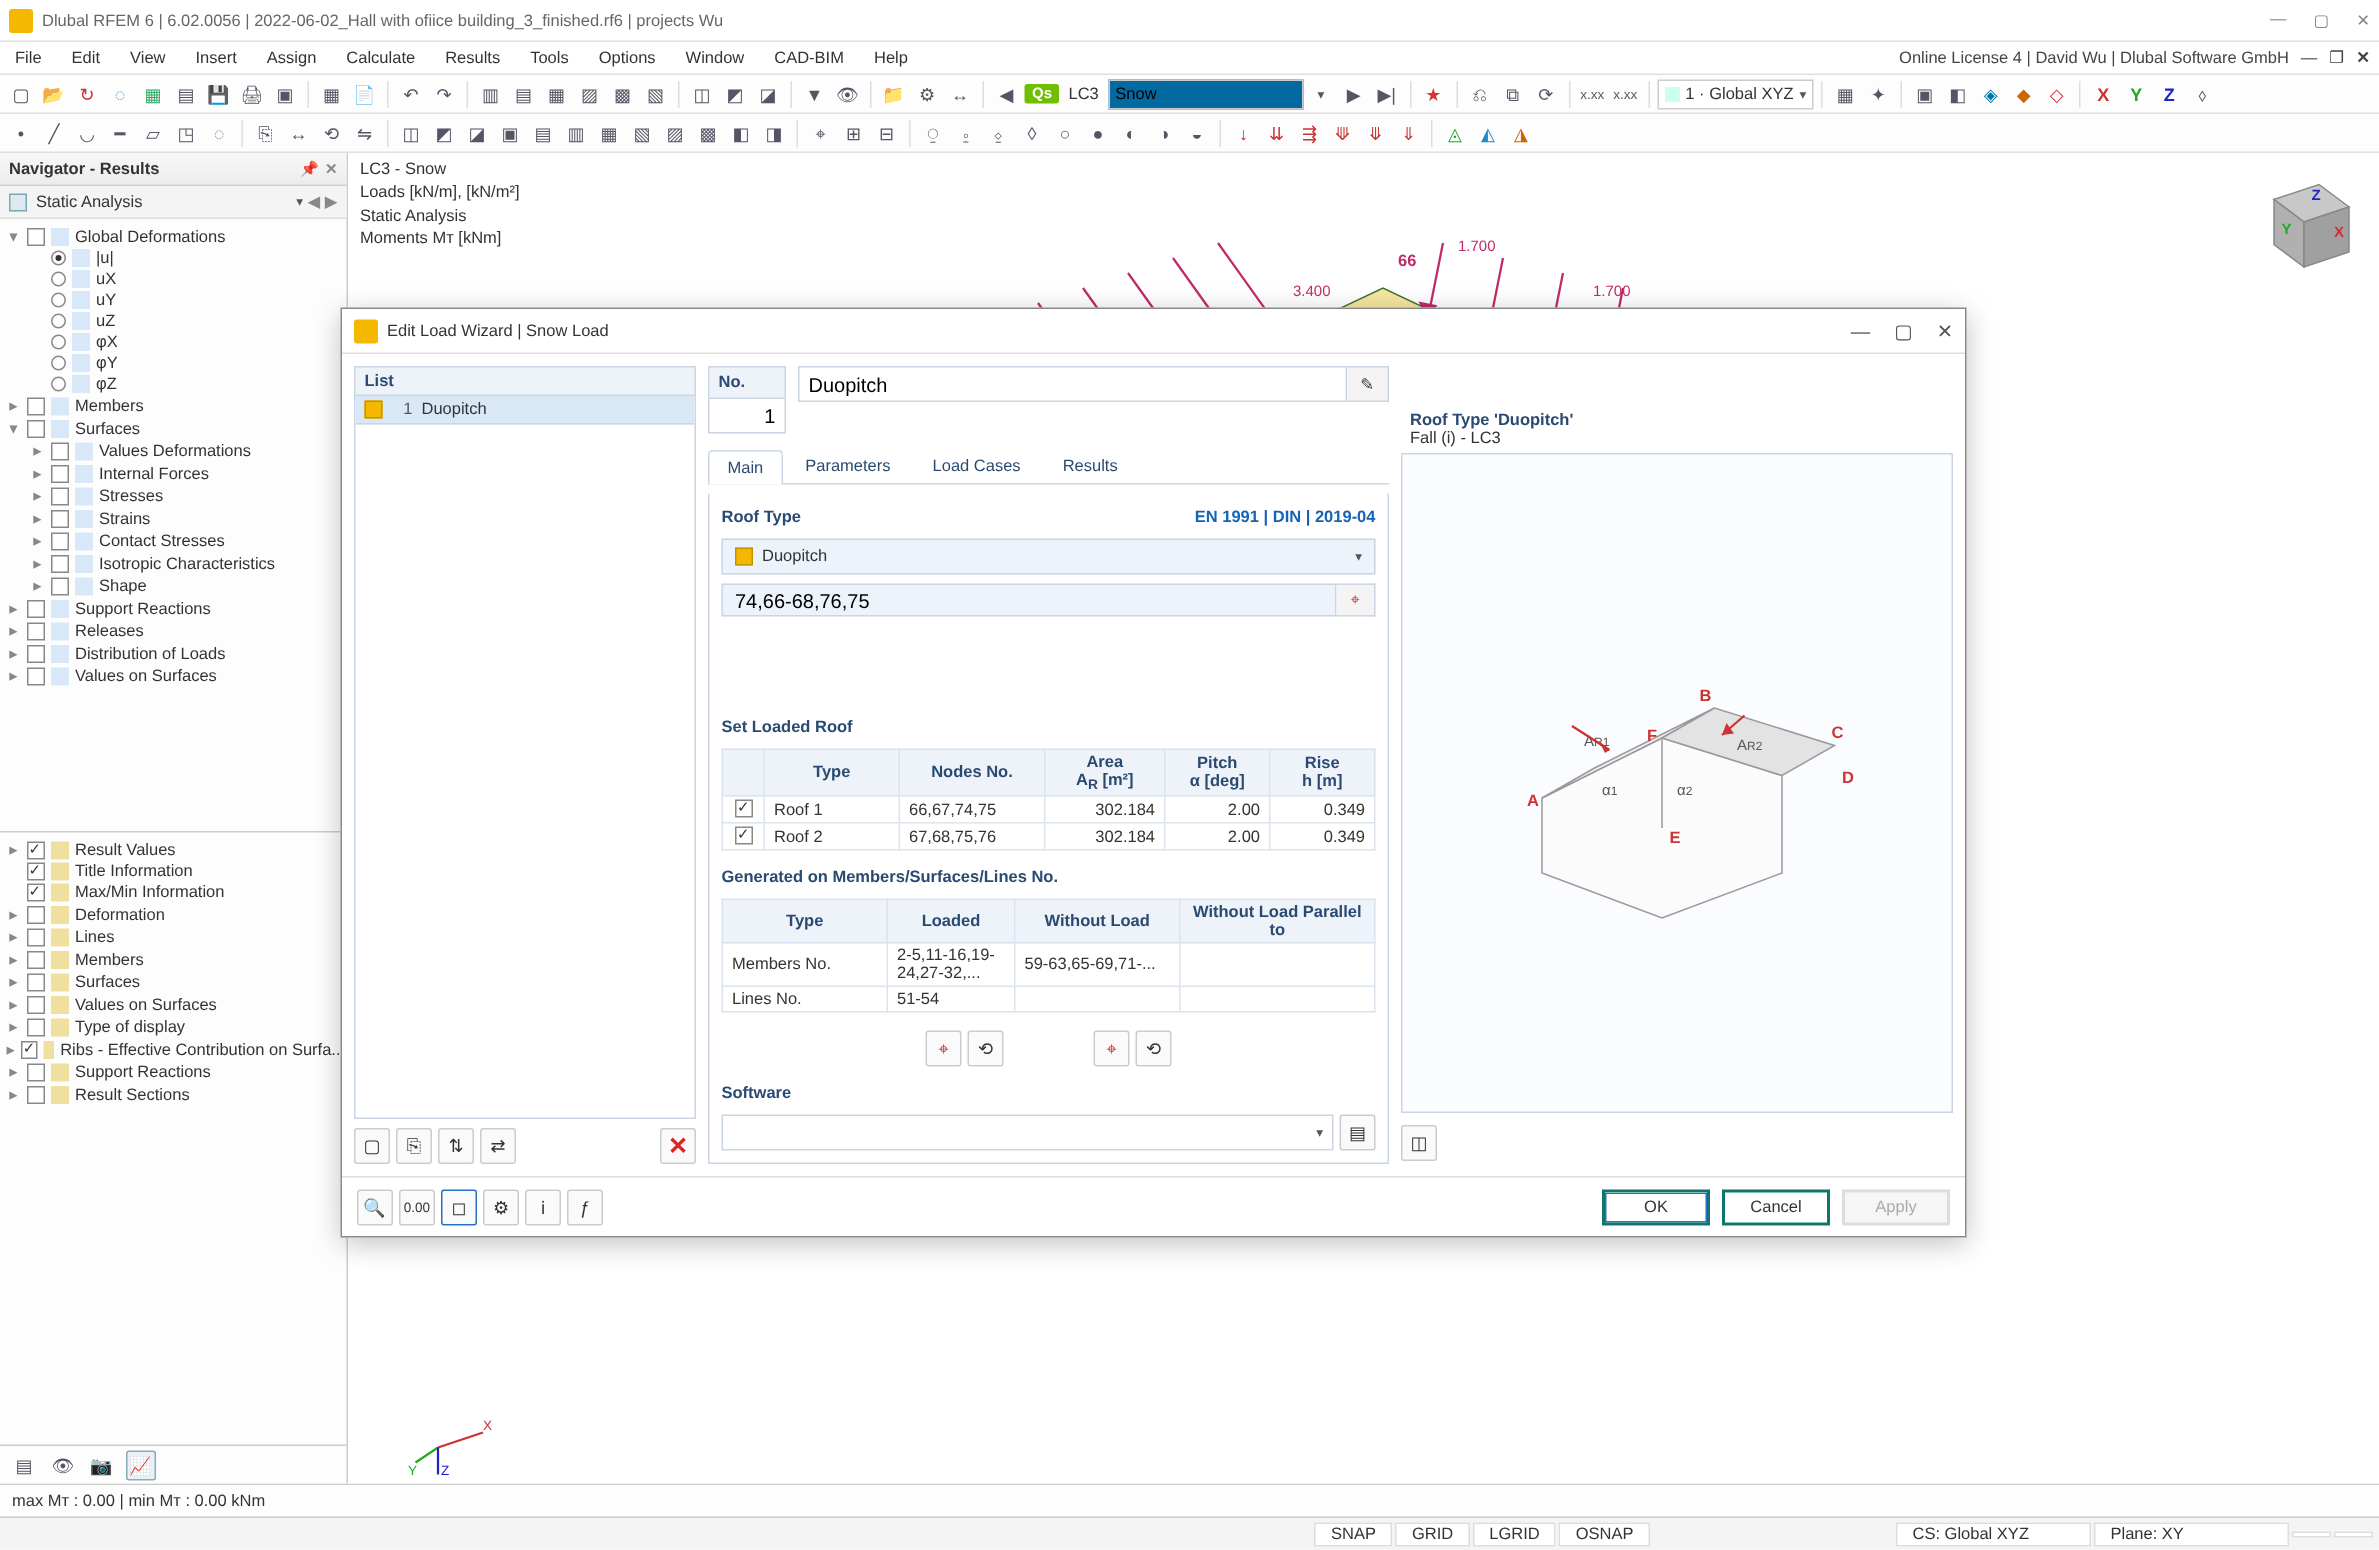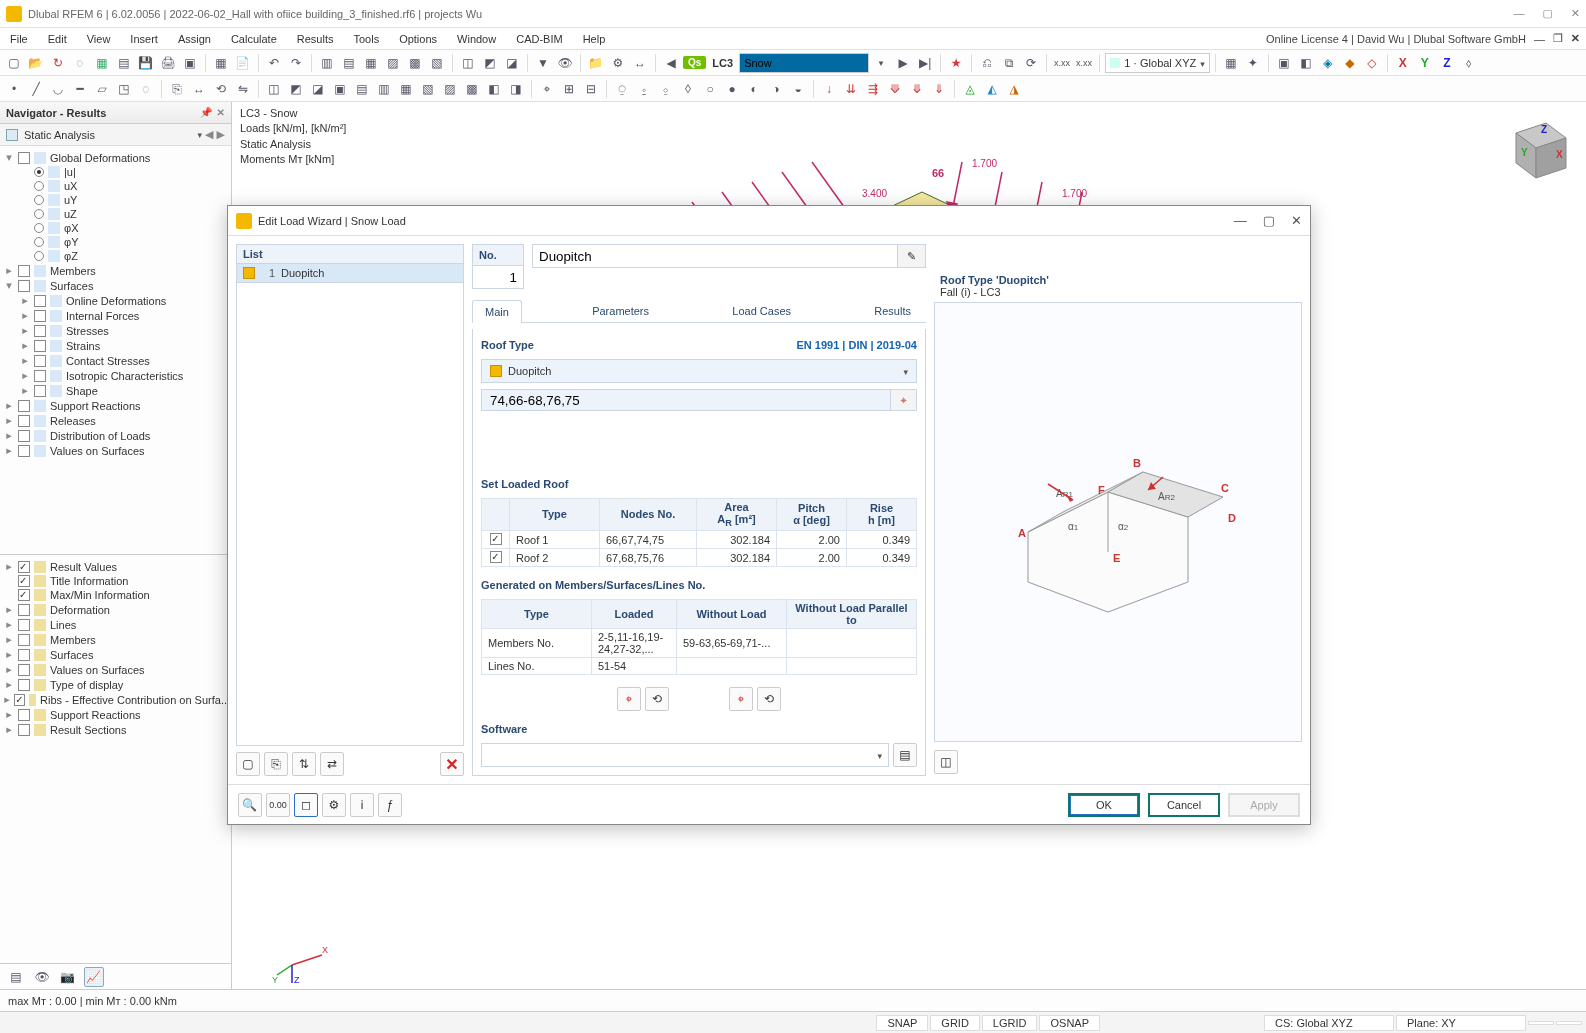--- a/index.html
+++ b/index.html
@@ -131,21 +131,21 @@
   .smbtn { width:24px;height:24px;border:1px solid #ccc;background:#fafafa;display:flex;align-items:center;justify-content:center;border-radius:2px;font-size:12px;}
   .redx { color:#d22; font-weight:bold; font-size:16px;}
   .dlg-mid { flex:1; display:flex; flex-direction:column; gap:6px;}
   .row { display:flex; gap:8px; }
   .field-label { color:#2a4a72; font-weight:600; padding:4px 6px; background:#eef3f9; border:1px solid #cbd6e4; border-bottom:none;}
   .no-box { width:52px; }
   .no-input { width:52px; height:24px; border:1px solid #cbd6e4; text-align:right; padding:0 6px; background:#fff;}
   .name-box { flex:1; display:flex;}
   .name-input { flex:1; height:24px; border:1px solid #cbd6e4; padding:0 6px; background:#fff;}
   .name-edit { width:28px;height:24px;border:1px solid #cbd6e4;border-left:none;background:#f4f4f4;display:flex;align-items:center;justify-content:center;}
-  .tabs { display:flex; border-bottom:1px solid #cbd6e4; margin-top:4px;justify-content:space-between;}
+  .tabs { display:flex; border-bottom:1px solid #cbd6e4; margin-top:4px;}
   .tab { padding:5px 12px; border:1px solid transparent; border-bottom:none; margin-right:2px; cursor:default; color:#2a4a72;}
   .tab.active { background:#fff; border-color:#cbd6e4; position:relative; top:1px; border-radius:3px 3px 0 0;}
   .panel { border:1px solid #cbd6e4; border-top:none; padding:8px; flex:1; overflow:auto; display:flex; flex-direction:column; gap:6px;}
   .group-head { display:flex; justify-content:space-between; color:#2a4a72; font-weight:600; padding:2px 0;}
   .group-head .right { color:#1463b5; font-weight:600; font-size:11px;}
   .sel { height:24px; border:1px solid #cbd6e4; background:#edf3fb; display:flex; align-items:center; padding:0 8px; justify-content:space-between;}
   .sel .swatch { width:12px;height:12px;background:#f5b800;border:1px solid #c79400;margin-right:6px;}
   .txt-input { height:22px; border:1px solid #cbd6e4; background:#edf3fb; padding:0 8px; flex:1;}
   .pickbtn { width:26px;height:22px;border:1px solid #cbd6e4;border-left:none;background:#f4f4f4;display:flex;align-items:center;justify-content:center;}
   .tbl { border:1px solid #cbd6e4; border-collapse:collapse; width:100%; table-layout:fixed;}
@@ -235,21 +235,21 @@
   <span class="tsep"></span>
   <span class="tbtn">▼</span>
   <span class="tbtn">👁</span>
   <span class="tsep"></span>
   <span class="tbtn">📁</span>
   <span class="tbtn">⚙</span>
   <span class="tbtn">↔</span>
   <span class="tsep"></span>
   <span class="tbtn">◀</span>
   <span class="lc3badge">Qs</span>
-  <span style="padding:0 4px;font-weight:700">LC3</span>
+  <span style="padding:0 4px;font-weight:400">LC3</span>
   <input class="tinput" style="width: 130px;" value="Snow">
   <span class="tbtn arrow-down"></span>
   <span class="tbtn">▶</span>
   <span class="tbtn">▶|</span>
   <span class="tsep"></span>
   <span class="tbtn" style="color:#d33">★</span>
   <span class="tsep"></span>
   <span class="tbtn">⎌</span>
   <span class="tbtn">⧉</span>
   <span class="tbtn">⟳</span>
@@ -410,21 +410,21 @@
         <div class="tree-item tree-indent0">
           <span class="expander">▾</span>
           <span class="chk"></span>
           <span class="node-ico" style="background:#d8e8f8"></span>
           <span>Surfaces</span>
         </div>
         <div class="tree-item tree-indent1">
           <span class="expander">▸</span>
           <span class="chk"></span>
           <span class="node-ico" style="background:#d8e8f8"></span>
-          <span>Online Deformations</span>
+          <span>Values Deformations</span>
         </div>
         <div class="tree-item tree-indent1">
           <span class="expander">▸</span>
           <span class="chk"></span>
           <span class="node-ico" style="background:#d8e8f8"></span>
           <span>Internal Forces</span>
         </div>
         <div class="tree-item tree-indent1">
           <span class="expander">▸</span>
           <span class="chk"></span>

